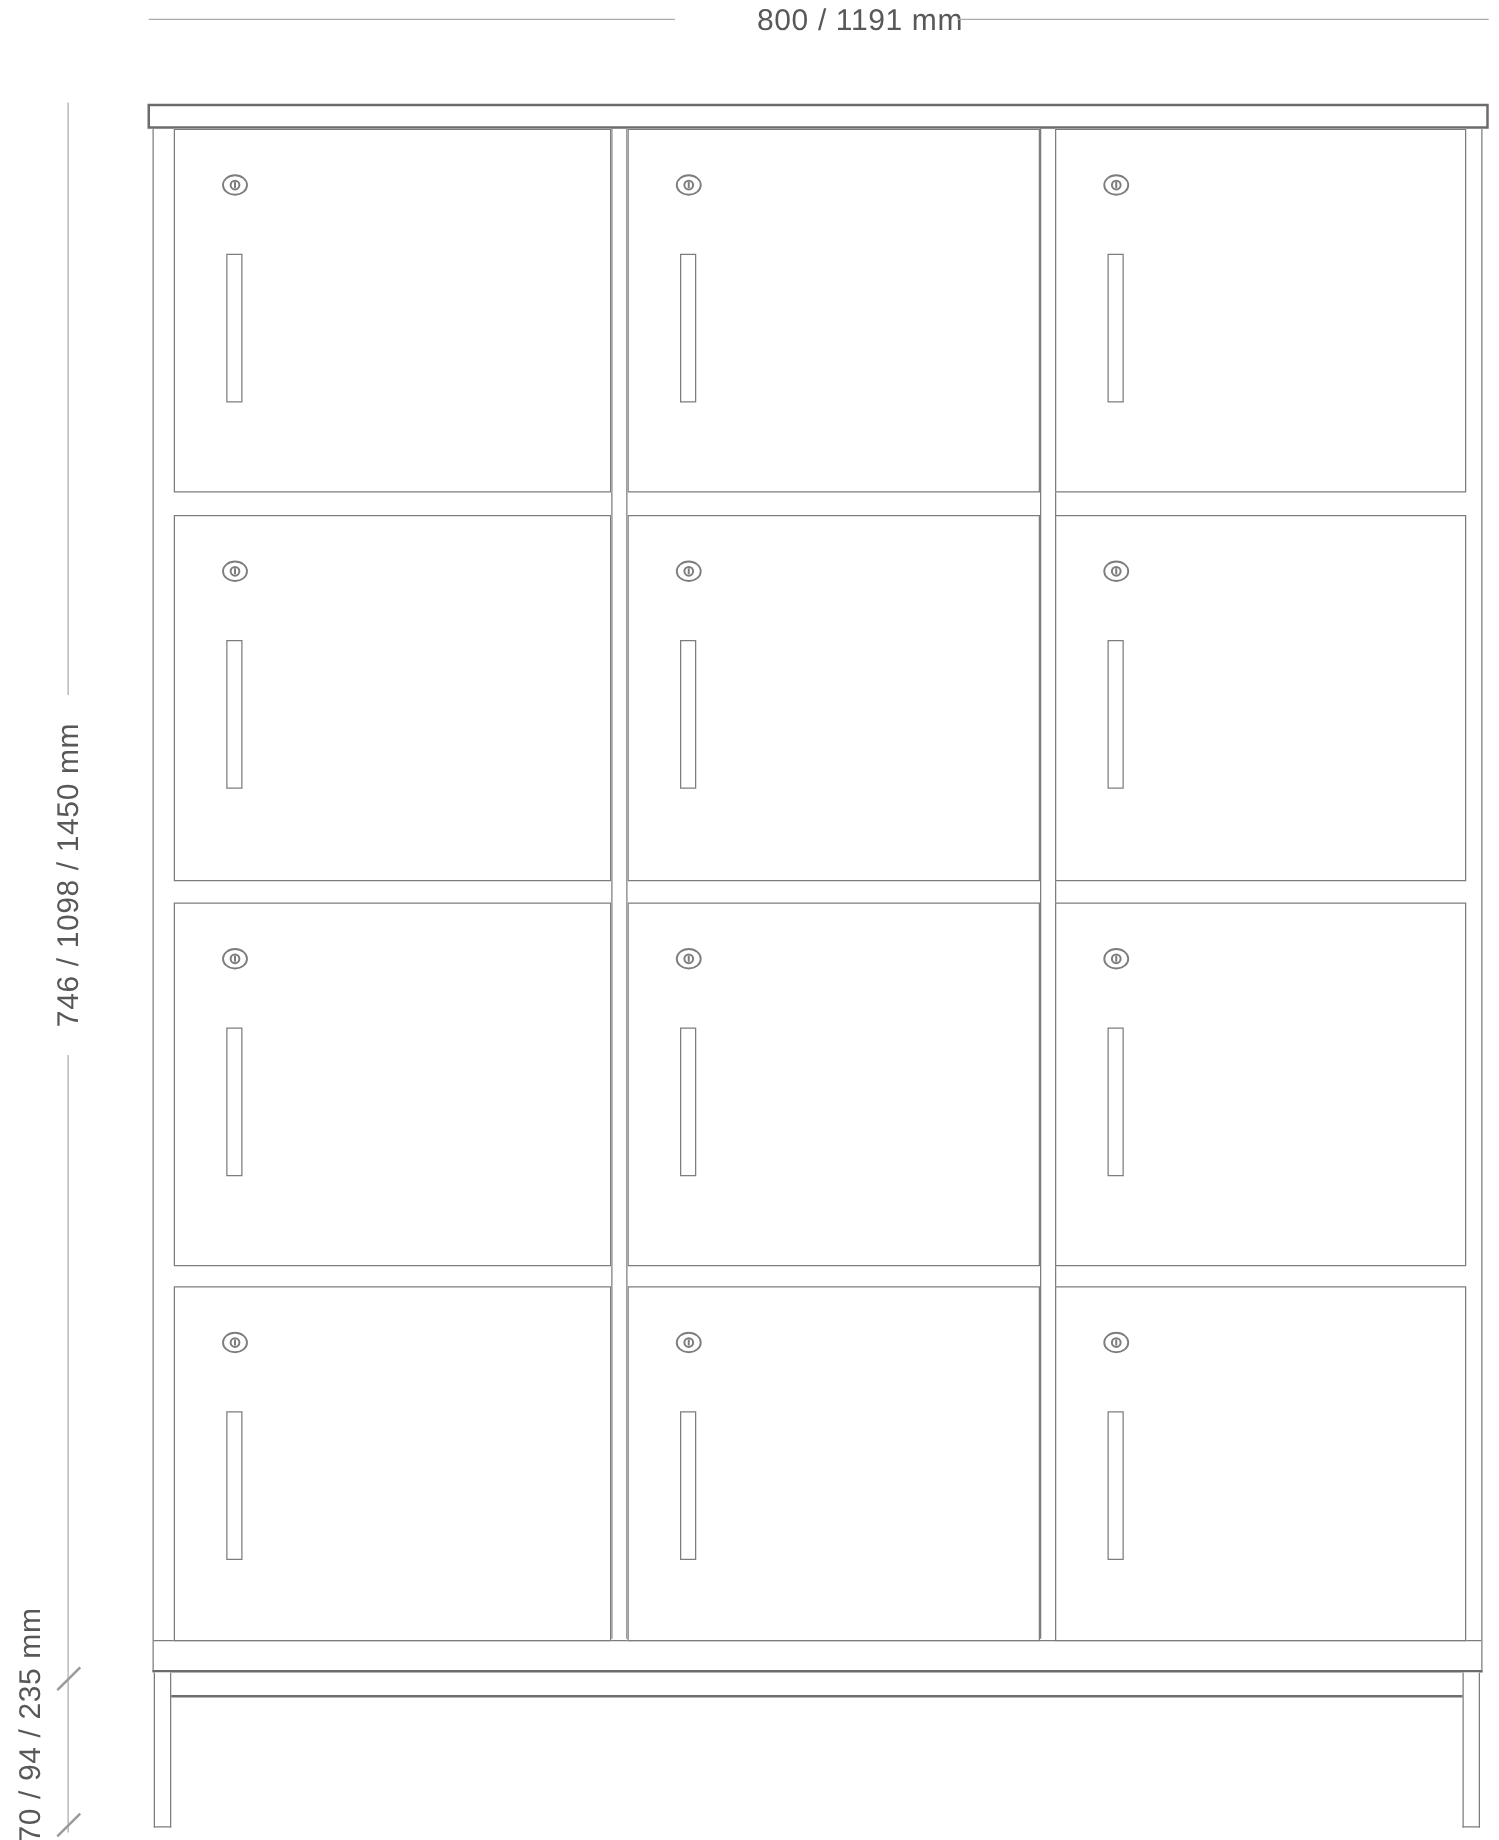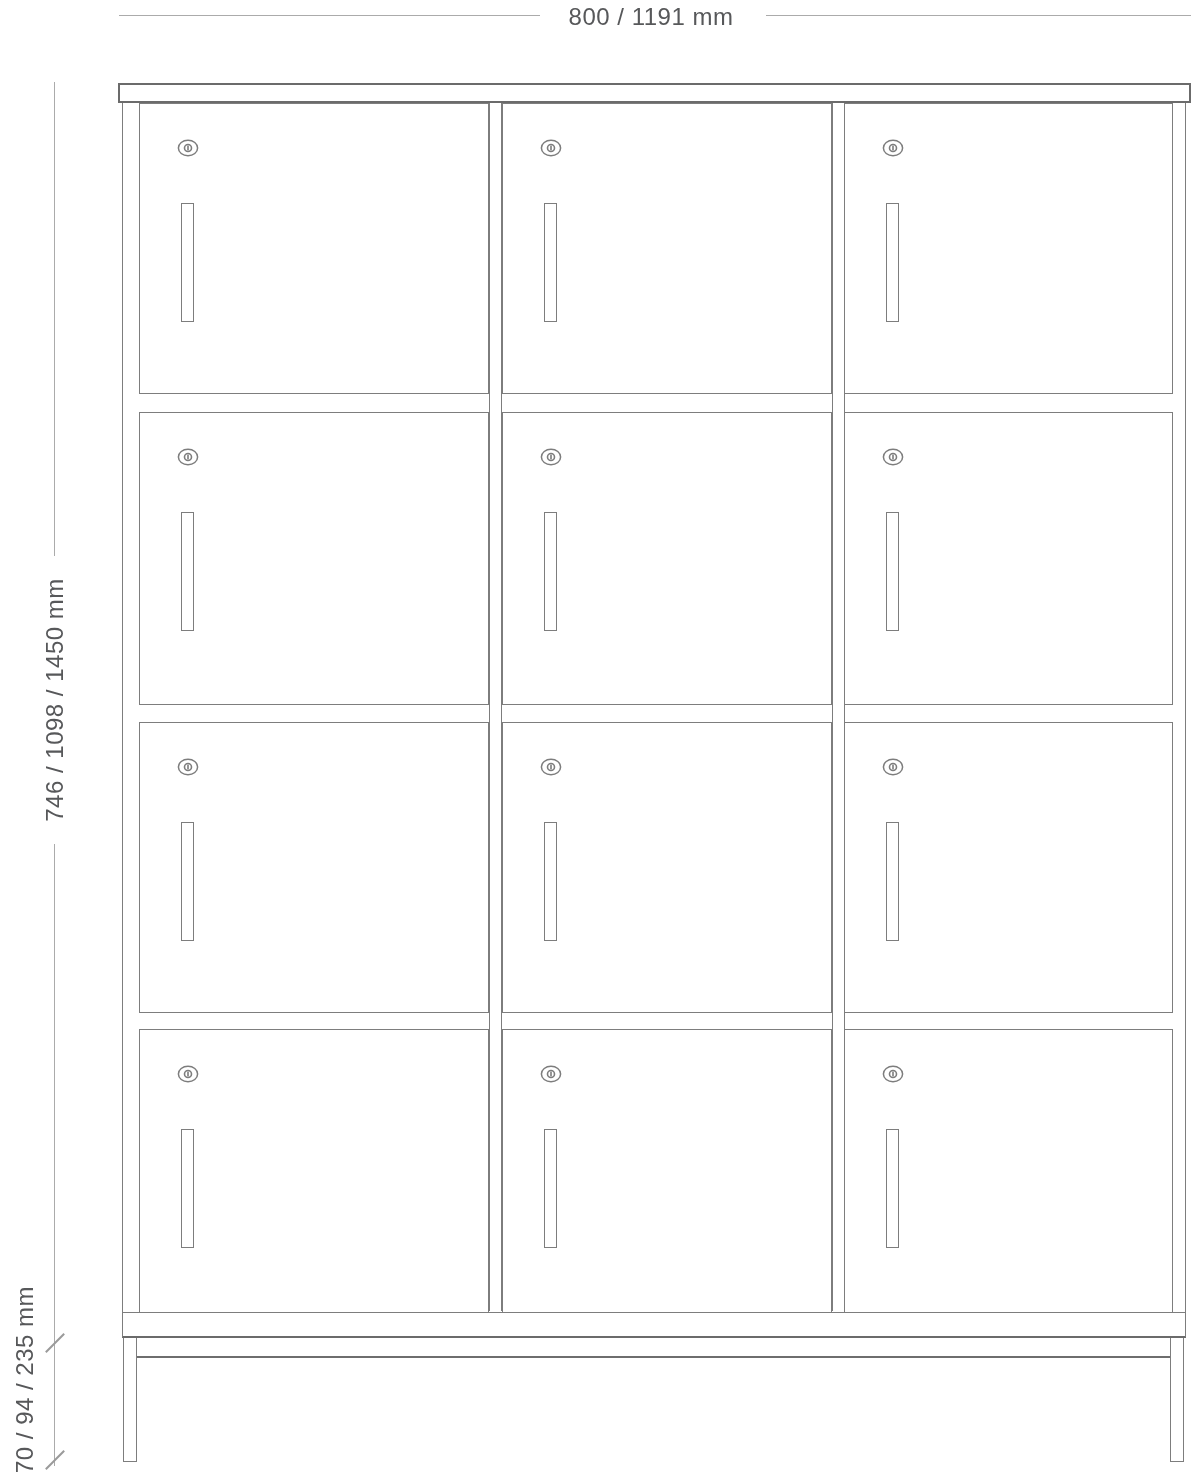--- a/index.html
+++ b/index.html
@@ -14,21 +14,21 @@
   .dim-v{position:absolute;width:1px;background:#ababab;left:54px;}
   .dim-v.upper{top:82px;height:474px;}
   .dim-v.lower{top:844px;height:494px;}
   .dim-v.base{top:1338px;height:128px;}
   .tick{position:absolute;width:26px;height:2px;background:#9a9a9a;left:42px;
         transform:rotate(-45deg);}
   .tick.t1{top:1342px;}
   .tick.t2{top:1459px;}
   .dim-label{position:absolute;font-size:24px;color:#57585a;white-space:nowrap;
              letter-spacing:0.5px;}
-  .dim-label.top{left:651px;top:17px;transform:translate(-50%,-50%);}
+  .dim-label.top{left:688px;top:17px;transform:translate(-50%,-50%);}
   .dim-label.height{left:55px;top:700px;transform:translate(-50%,-50%) rotate(-90deg);}
   .dim-label.base{left:25px;top:1380px;transform:translate(-50%,-50%) rotate(-90deg);}
 
   
   .cap{position:absolute;left:118px;top:83px;width:1073px;height:20px;
        border:2px solid #6b6b6b;box-sizing:border-box;background:#fff;}
   .cab-body{position:absolute;left:122px;top:103px;width:1064px;height:1235px;
        box-sizing:border-box;
        border-left:1.5px solid #7d7d7d;border-right:1.5px solid #7d7d7d;
        border-bottom:2.5px solid #6b6b6b;}

